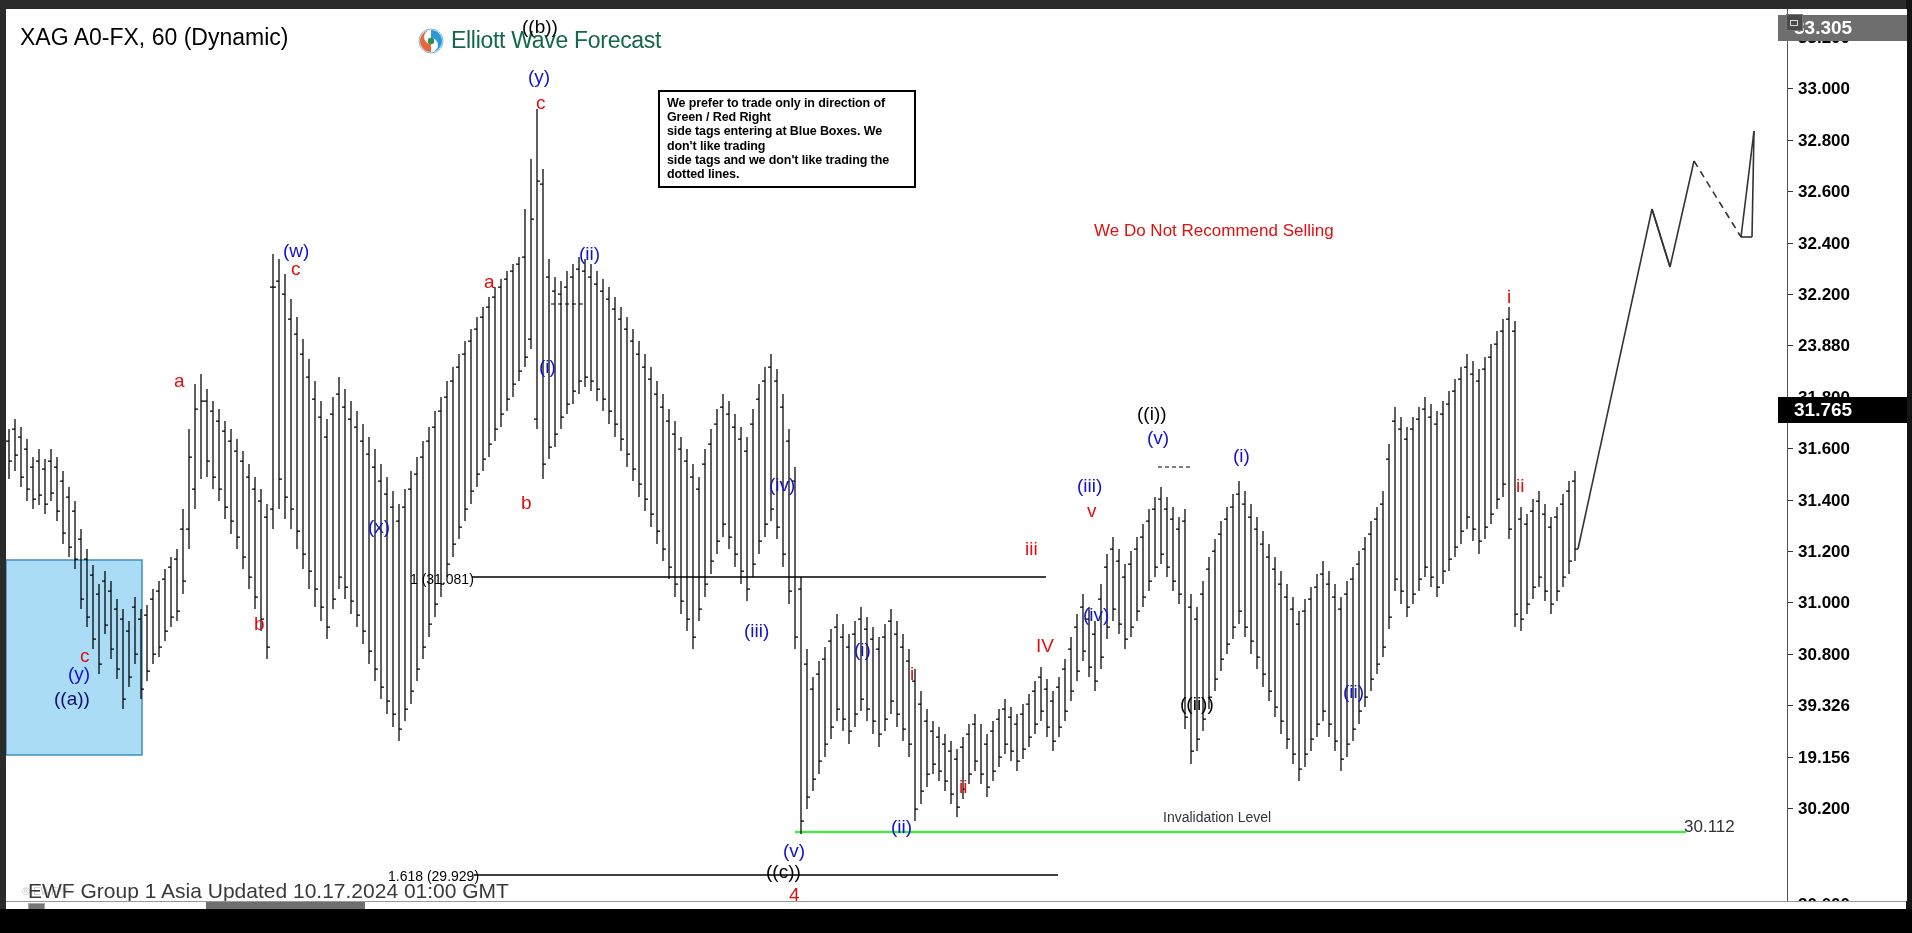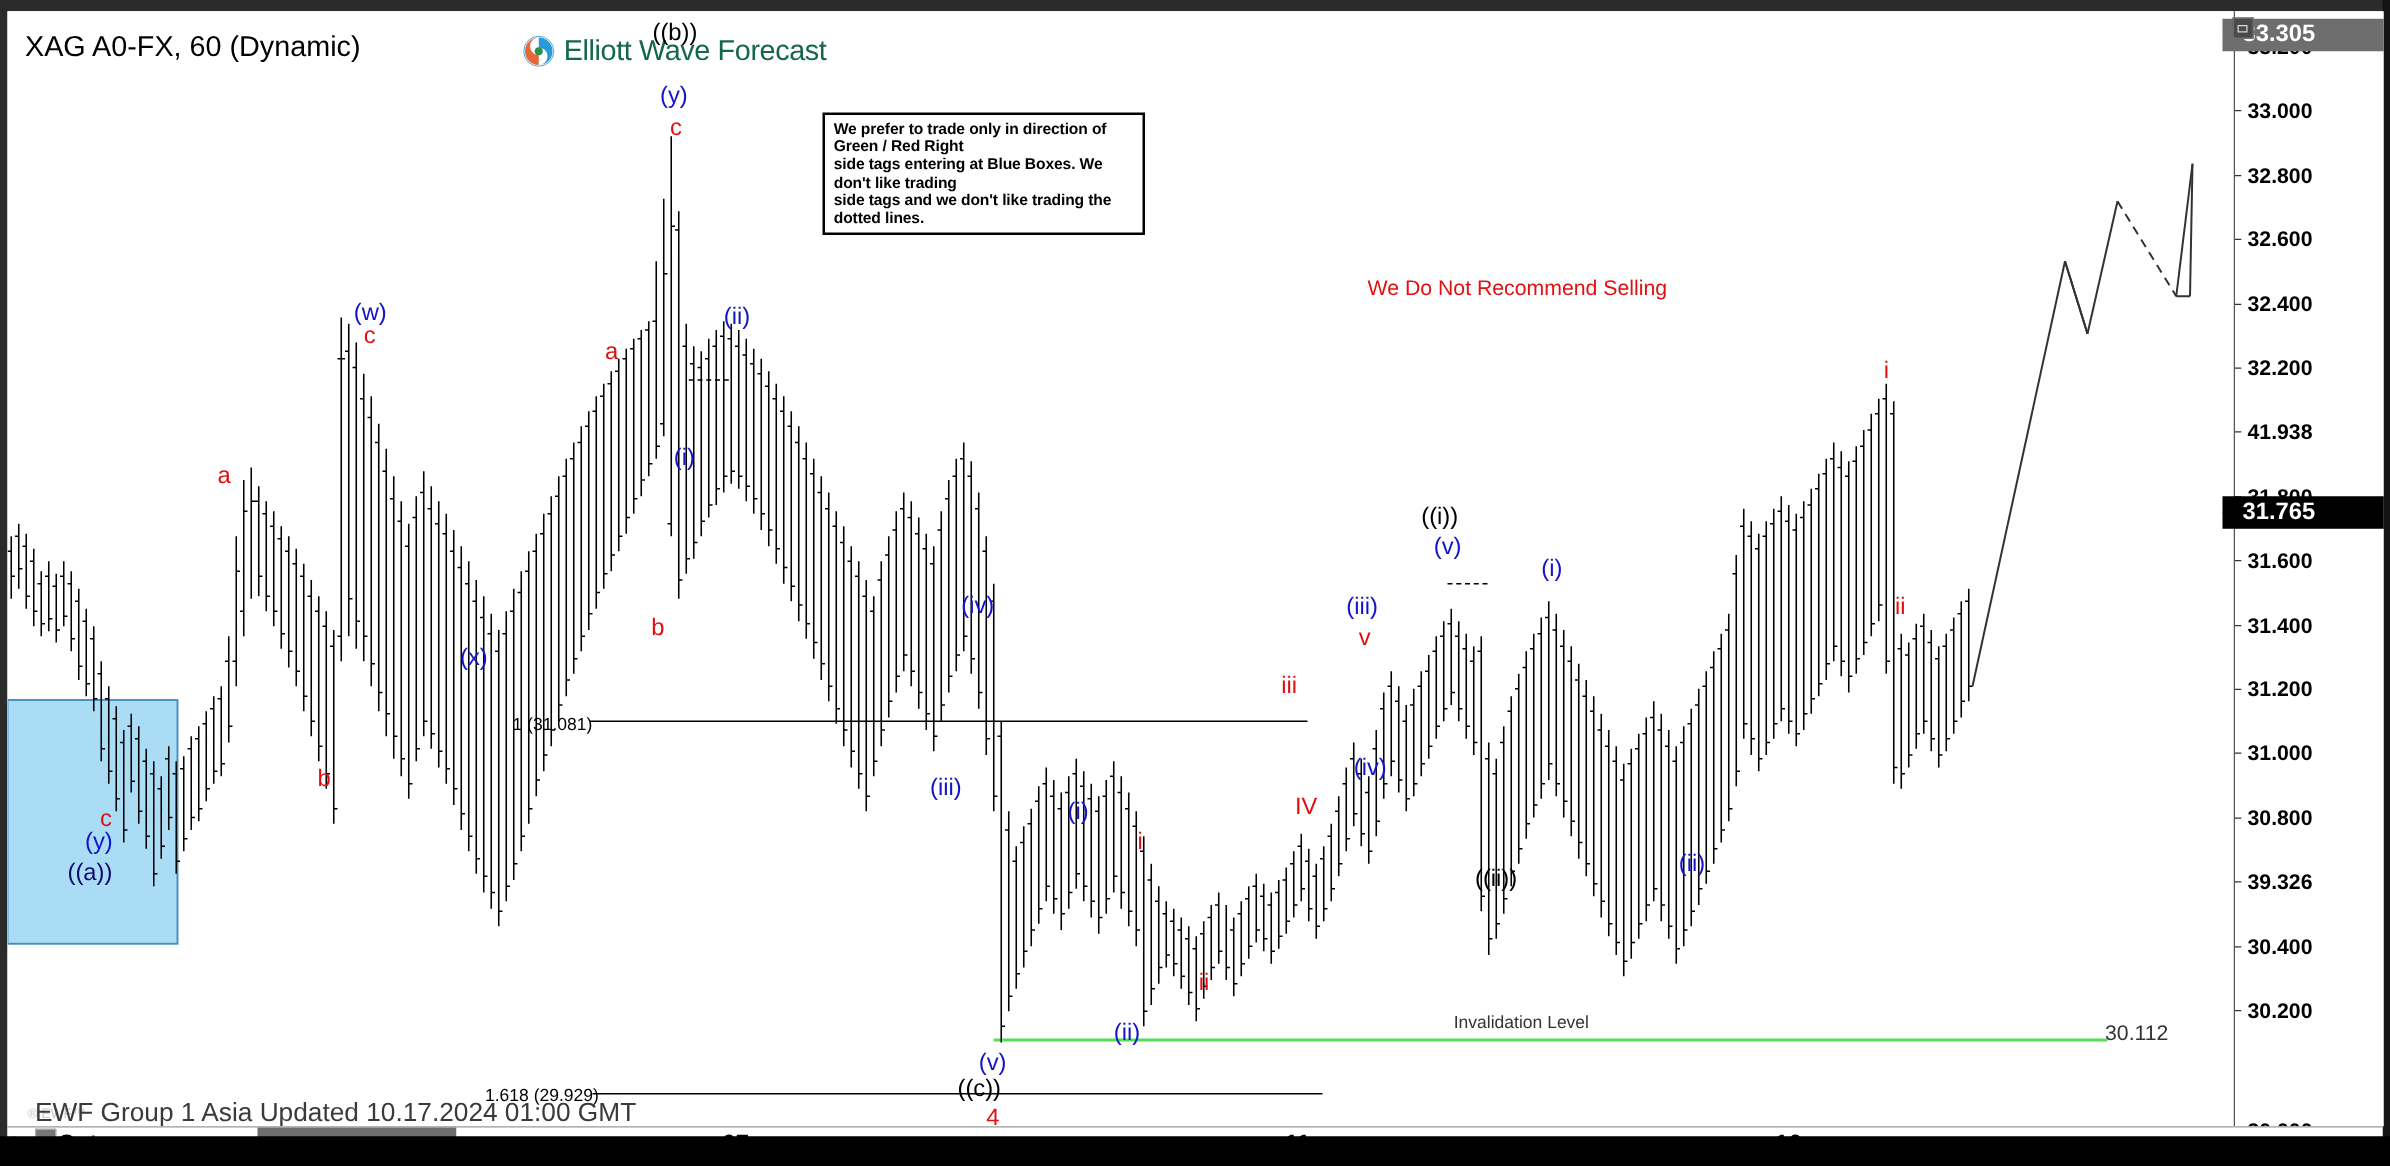--- a/index.html
+++ b/index.html
@@ -438,29 +438,29 @@
   </div>
 
   <div id="price-axis">
     <div id="ptick-layer">
         <div class="ptick" style="top: 20px;">33.200</div>
         <div class="ptick" style="top: 71.4px;">33.000</div>
         <div class="ptick" style="top: 122.8px;">32.800</div>
         <div class="ptick" style="top: 174.2px;">32.600</div>
         <div class="ptick" style="top: 225.6px;">32.400</div>
         <div class="ptick" style="top: 277px;">32.200</div>
-        <div class="ptick" style="top: 328.4px;">41.938</div>
+        <div class="ptick" style="top: 328.4px;">23.880</div>
         <div class="ptick" style="top: 379.8px;">31.800</div>
         <div class="ptick" style="top: 431.2px;">31.600</div>
         <div class="ptick" style="top: 482.6px;">31.400</div>
         <div class="ptick" style="top: 534px;">31.200</div>
         <div class="ptick" style="top: 585.4px;">31.000</div>
         <div class="ptick" style="top: 636.8px;">30.800</div>
         <div class="ptick" style="top: 688.2px;">39.326</div>
-        <div class="ptick" style="top: 739.6px;">30.400</div>
+        <div class="ptick" style="top: 739.6px;">19.156</div>
         <div class="ptick" style="top: 791px;">30.200</div>
         <div class="ptick" style="top: 887px;">30.000</div>
       </div>
 
     <div class="pmark gray" style="top:6px;">
       <span class="tri"></span><span>33.305</span>
     </div>
     <div class="pmark black" style="top:388px;">
       <span class="tri"></span><span>31.765</span>
     </div>

